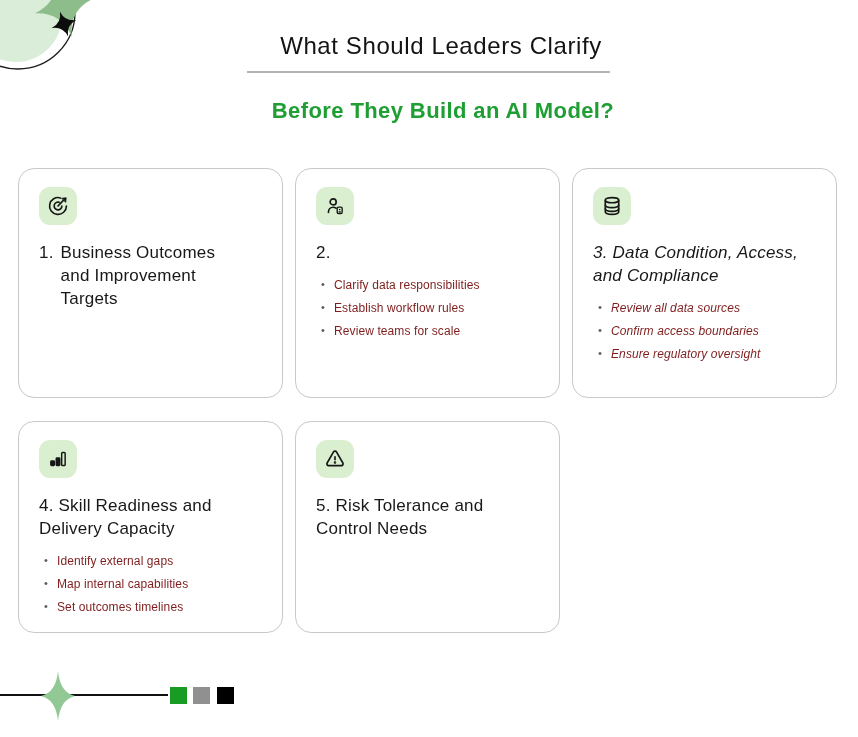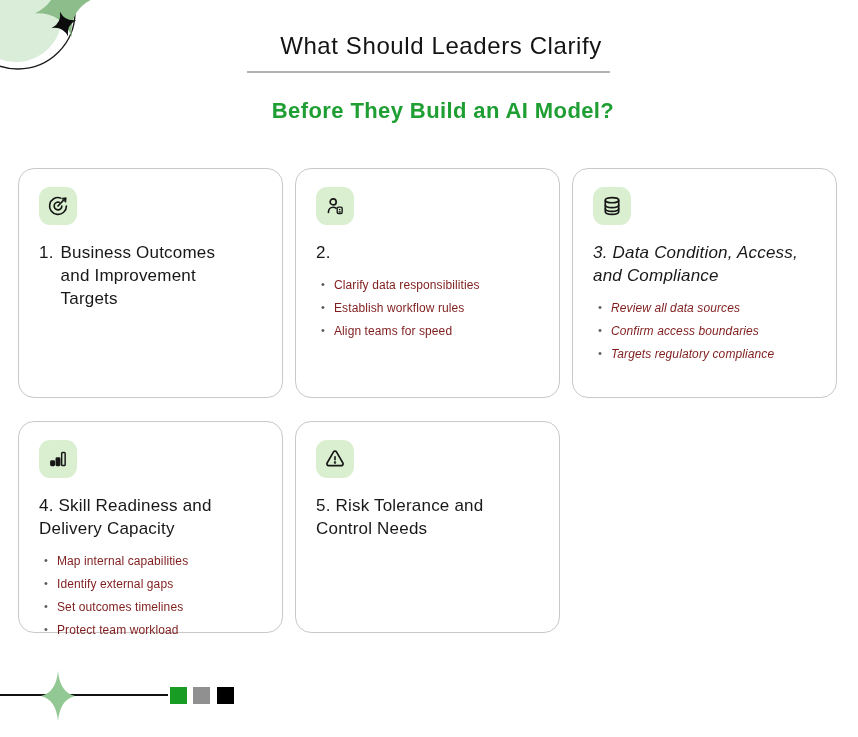--- a/index.html
+++ b/index.html
@@ -119,21 +119,21 @@
           <path d="M16.4 18.4 h1.4" stroke-width="1.4"></path>
         </svg>
       </span>
     </div>
     <p class="card-title hanging">
       <span class="num">2.</span>
     </p>
     <ul class="bullets">
       <li>Clarify data responsibilities</li>
       <li>Establish workflow rules</li>
-      <li>Align teams for speed</li>
+      <li>Review teams for scale</li>
     </ul>
   </div>
 
   <div class="card card-3">
     <div class="icon-tile">
       <span>
         <svg width="22" height="22" viewBox="0 0 24 24" fill="none" stroke="#161616" stroke-width="1.8" stroke-linecap="round" stroke-linejoin="round">
           <ellipse cx="12" cy="5.6" rx="7.3" ry="2.8"></ellipse>
           <path d="M4.7 5.6 v12.8 c0 1.55 3.27 2.8 7.3 2.8 s7.3-1.25 7.3-2.8 V5.6"></path>
           <path d="M4.7 10.9 c0 1.55 3.27 2.8 7.3 2.8 s7.3-1.25 7.3-2.8"></path>
@@ -141,43 +141,42 @@
         </svg>
       </span>
     </div>
     <p class="card-title">
       <span class="num">3.</span>
       <span class="ttl">Data Condition, Access, and Compliance</span>
     </p>
     <ul class="bullets">
       <li>Review all data sources</li>
       <li>Confirm access boundaries</li>
-      <li>Targets regulatory compliance</li>
+      <li>Ensure regulatory oversight</li>
     </ul>
   </div>
 
   <div class="card card-4">
     <div class="icon-tile">
       <span>
         <svg width="22" height="22" viewBox="0 0 24 24" fill="none" stroke="#161616" stroke-width="1.6" stroke-linejoin="round">
           <rect x="4.2" y="14.2" width="3.8" height="5" rx="0.8" fill="#161616"></rect>
           <rect x="10.1" y="10.8" width="3.8" height="8.4" rx="0.8" fill="#161616"></rect>
           <rect x="16" y="4.8" width="3.8" height="14.4" rx="1" fill="none"></rect>
         </svg>
       </span>
     </div>
     <p class="card-title">
       <span class="num">4.</span>
       <span class="ttl">Skill Readiness and Delivery Capacity</span>
     </p>
     <ul class="bullets">
+      <li>Identify external gaps</li>
       <li>Map internal capabilities</li>
-      <li>Identify external gaps</li>
       <li>Set outcomes timelines</li>
-      <li>Protect team workload</li>
     </ul>
   </div>
 
   <div class="card card-5">
     <div class="icon-tile">
       <span>
         <svg width="22" height="22" viewBox="0 0 24 24" fill="none" stroke="#161616" stroke-width="1.8" stroke-linecap="round" stroke-linejoin="round">
           <path d="M10.4 4.3 3.4 16.4a1.85 1.85 0 0 0 1.6 2.8h14a1.85 1.85 0 0 0 1.6-2.8L13.6 4.3a1.85 1.85 0 0 0-3.2 0z"></path>
           <line x1="12" y1="9.5" x2="12" y2="12.8"></line>
           <circle cx="12" cy="15.8" r="0.5" fill="#161616"></circle>

